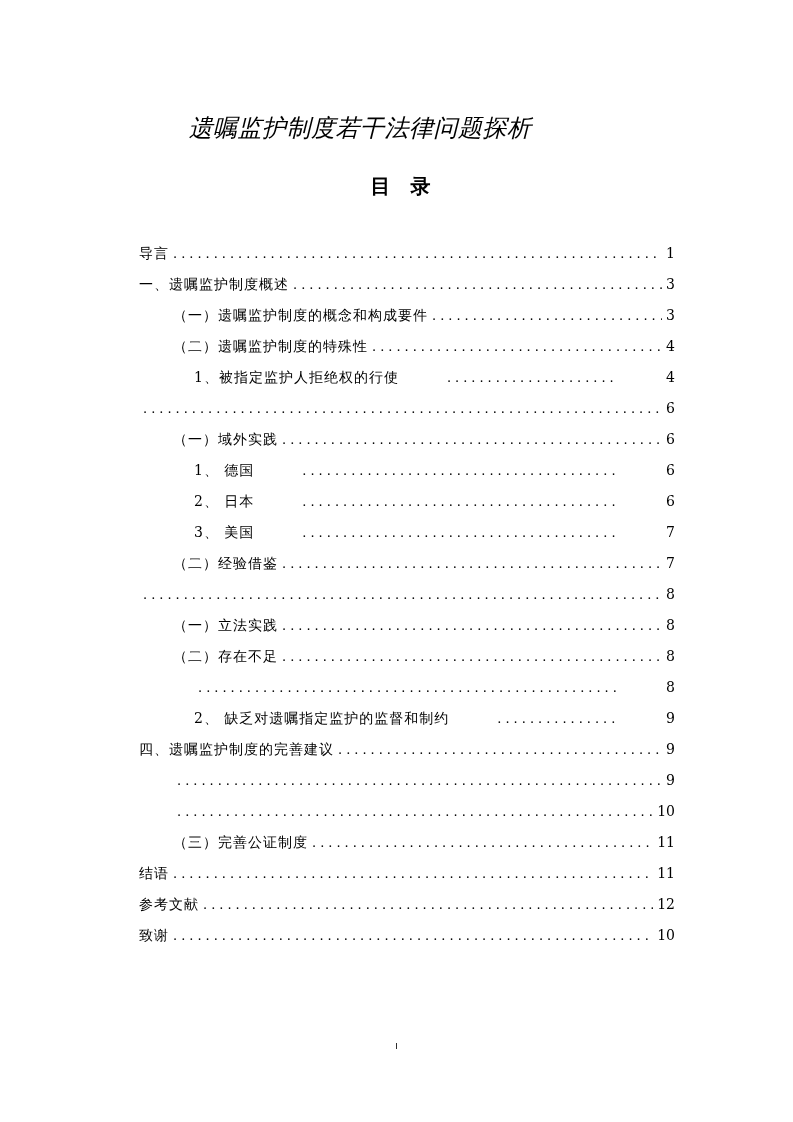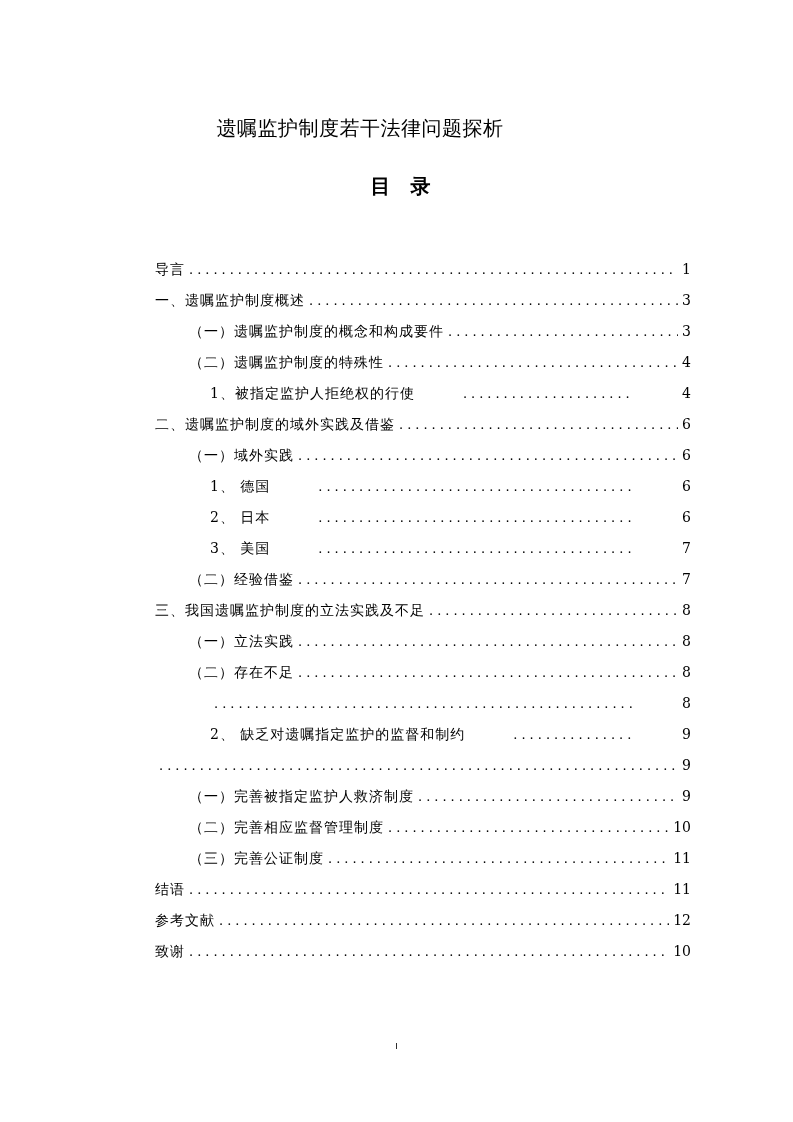--- a/index.html
+++ b/index.html
@@ -15,23 +15,24 @@
       font-family: "DejaVu Serif", "Liberation Serif", serif;
       color: #000000;
     }
     .doc-title {
       position: absolute;
       top: 114px;
       left: 0;
       width: 720px;
       text-align: center;
       font-family: "DejaVu Sans", "Liberation Sans", sans-serif;
-      font-size: 20px;
+      font-size: 24px;
       line-height: 28px;
       letter-spacing: 0.5px;
+      font-style: italic;
     }
     .toc-heading {
       position: absolute;
       top: 172px;
       left: 4px;
       width: 793px;
       text-align: center;
       font-family: "DejaVu Sans", "Liberation Sans", sans-serif;
       font-weight: bold;
       font-size: 20px;
@@ -40,21 +41,21 @@
     }
     .toc-heading span.gap {
       display: inline-block;
       width: 20px;
     }
     .toc-list {
       position: absolute;
       top: 238px;
       left: 139px;
       width: 536px;
-      margin: 16px;
+      margin: 0;
       padding: 0;
       list-style: none;
     }
     .toc-row {
       display: flex;
       align-items: baseline;
       height: 31px;
       line-height: 31px;
       font-size: 14px;
       white-space: nowrap;
@@ -122,21 +123,20 @@
       <span class="toc-label">（二）遗嘱监护制度的特殊性</span>
       <span class="toc-leader"></span>
       <span class="toc-page">4</span>
     </li>
   <li class="toc-row level-3">
       <span class="toc-label">1、被指定监护人拒绝权的行使</span>
       <span class="toc-leader"></span>
       <span class="toc-page">4</span>
     </li>
   <li class="toc-row level-1">
-      <span class="toc-label">二、遗嘱监护制度的域外实践及借鉴</span>
       <span class="toc-leader"></span>
       <span class="toc-page">6</span>
     </li>
   <li class="toc-row level-2">
       <span class="toc-label">（一）域外实践</span>
       <span class="toc-leader"></span>
       <span class="toc-page">6</span>
     </li>
   <li class="toc-row level-3">
       <span class="toc-label">1、 德国</span>
@@ -152,21 +152,20 @@
       <span class="toc-label">3、 美国</span>
       <span class="toc-leader"></span>
       <span class="toc-page">7</span>
     </li>
   <li class="toc-row level-2">
       <span class="toc-label">（二）经验借鉴</span>
       <span class="toc-leader"></span>
       <span class="toc-page">7</span>
     </li>
   <li class="toc-row level-1">
-      <span class="toc-label">三、我国遗嘱监护制度的立法实践及不足</span>
       <span class="toc-leader"></span>
       <span class="toc-page">8</span>
     </li>
   <li class="toc-row level-2">
       <span class="toc-label">（一）立法实践</span>
       <span class="toc-leader"></span>
       <span class="toc-page">8</span>
     </li>
   <li class="toc-row level-2">
       <span class="toc-label">（二）存在不足</span>
@@ -176,30 +175,29 @@
   <li class="toc-row level-3">
       <span class="toc-leader"></span>
       <span class="toc-page">8</span>
     </li>
   <li class="toc-row level-3">
       <span class="toc-label">2、 缺乏对遗嘱指定监护的监督和制约</span>
       <span class="toc-leader"></span>
       <span class="toc-page">9</span>
     </li>
   <li class="toc-row level-1">
+      <span class="toc-label">四、遗嘱监护制度的完善建议</span>
       <span class="toc-leader"></span>
       <span class="toc-page">9</span>
     </li>
   <li class="toc-row level-2">
-      <span class="toc-label">（一）完善被指定监护人救济制度</span>
       <span class="toc-leader"></span>
       <span class="toc-page">9</span>
     </li>
   <li class="toc-row level-2">
-      <span class="toc-label">（二）完善相应监督管理制度</span>
       <span class="toc-leader"></span>
       <span class="toc-page">10</span>
     </li>
   <li class="toc-row level-2">
       <span class="toc-label">（三）完善公证制度</span>
       <span class="toc-leader"></span>
       <span class="toc-page">11</span>
     </li>
   <li class="toc-row level-1">
       <span class="toc-label">结语</span>

